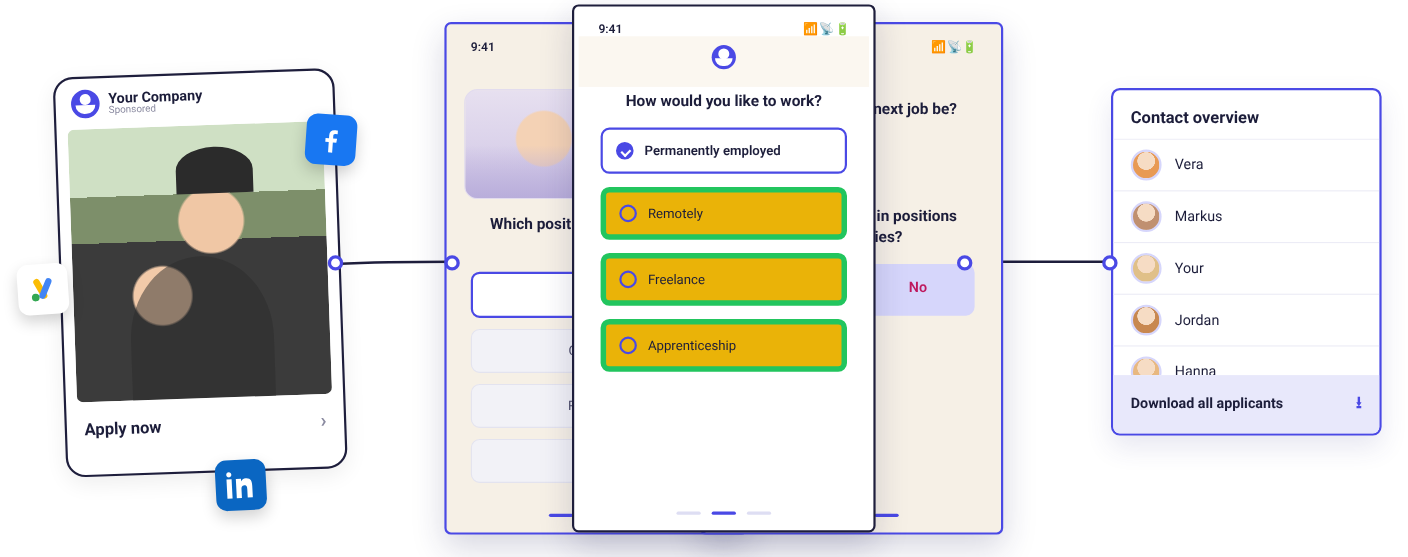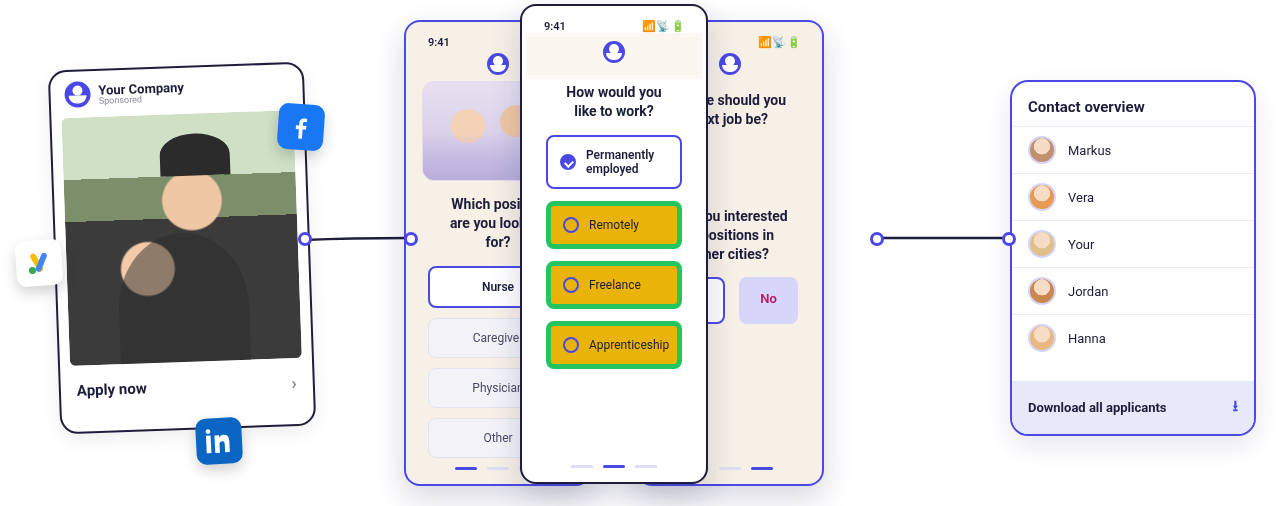--- a/index.html
+++ b/index.html
@@ -42,21 +42,21 @@
   
   .badge{position:absolute;width:46px;height:46px;border-radius:10px;display:flex;align-items:center;justify-content:center;box-shadow:0 6px 14px rgba(0,0,0,.18);}
   .badge svg{width:28px;height:28px;fill:#fff;}
   .badge.fb{left:278px;top:104px;background:#1877f2;transform:rotate(4deg);}
   .badge.li{left:196px;top:418px;background:#0a66c2;transform:rotate(-3deg);}
   .badge.ga{left:16px;top:240px;background:#fff;transform:rotate(-4deg);}
   .badge.ga svg{fill:none;}
 
   
   .phone{
-    position:absolute;width:188px;height:480px;border-radius:16px;
+    position:absolute;width:276px;height:480px;border-radius:6px;
     background:var(--cream);box-shadow:0 12px 30px rgba(35,35,90,.18);
     padding:6px 8px 10px;overflow:hidden;
   }
   .phone.center{left:520px;top:4px;border:2px solid #1e1e3c;background:#fff;z-index:5;}
   .phone.left{left:404px;top:20px;border:2px solid var(--accent);z-index:3;background:var(--cream2);height:466px;}
   .phone.right{left:636px;top:20px;border:2px solid var(--accent);z-index:3;background:var(--cream2);height:466px;}
   .status{display:flex;justify-content:space-between;align-items:center;font-size:11px;font-weight:600;padding:8px 14px 2px;}
   .status .ic{letter-spacing:-1px;}
   .app-logo{width:22px;height:22px;border-radius:50%;background:var(--accent);margin:2px auto 6px;position:relative;}
   .app-logo::before{content:"";position:absolute;left:6px;top:3px;width:10px;height:10px;border-radius:50%;background:#fff;}
@@ -79,22 +79,22 @@
   .yn{display:flex;gap:14px;padding:0 16px;}
   .yn .btn{flex:1;padding:14px 0;border-radius:8px;font-size:13px;text-align:center;}
   .yn .yes{border:2px solid var(--accent);color:var(--accent);font-weight:600;background:#fff;}
   .yn .no{background:var(--accent-light);color:#be185d;font-weight:600;}
   .pager{position:absolute;bottom:14px;left:0;right:0;display:flex;justify-content:center;gap:10px;}
   .pager span{width:22px;height:3px;border-radius:2px;background:#dedef3;}
   .pager span.on{background:var(--accent);}
 
   
   .contacts{
-    position:absolute;left:1010px;top:80px;width:246px;height:356px;
-    background:#fff;border:2px solid var(--accent);border-radius:18px;
+    position:absolute;left:1010px;top:80px;width:246px;height:316px;
+    background:#fff;border:2px solid var(--accent);border-radius:8px;
     display:flex;flex-direction:column;overflow:hidden;
     box-shadow:0 10px 24px rgba(60,60,140,.12);
   }
   .contacts h3{margin:0;padding:16px 16px 10px;font-size:15px;font-weight:700;}
   .clist{flex:1;overflow:hidden;}
   .crow{display:flex;align-items:center;gap:12px;padding:9px 16px;border-top:1px solid #ececf6;font-size:13px;}
   .avatar{width:28px;height:28px;border-radius:50%;border:2px solid var(--accent-light);flex-shrink:0;}
   .dl-bar{display:flex;align-items:center;justify-content:space-between;background:#e8e8fb;padding:14px 16px;font-size:13px;font-weight:700;}
   .dl-icon{color:var(--accent);font-weight:900;font-size:15px;}
 
@@ -219,26 +219,26 @@
     <span></span>
       <span class="on"></span>
       <span></span>
   </div>
 </div>
 
 <div class="contacts">
   <h3>Contact overview</h3>
   <div class="clist" id="clist">
       <div class="crow">
+        <div class="avatar" style="background: radial-gradient(circle at 50% 35%, rgb(246, 220, 196) 0px, rgb(246, 220, 196) 40%, rgb(232, 154, 84) 42%, rgb(232, 154, 84) 100%);"></div>
+        <span>Vera</span>
+      </div>
+      <div class="crow">
         <div class="avatar" style="background: radial-gradient(circle at 50% 35%, rgb(246, 220, 196) 0px, rgb(246, 220, 196) 40%, rgb(192, 144, 112) 42%, rgb(192, 144, 112) 100%);"></div>
         <span>Markus</span>
-      </div>
-      <div class="crow">
-        <div class="avatar" style="background: radial-gradient(circle at 50% 35%, rgb(246, 220, 196) 0px, rgb(246, 220, 196) 40%, rgb(232, 154, 84) 42%, rgb(232, 154, 84) 100%);"></div>
-        <span>Vera</span>
       </div>
       <div class="crow">
         <div class="avatar" style="background: radial-gradient(circle at 50% 35%, rgb(246, 220, 196) 0px, rgb(246, 220, 196) 40%, rgb(224, 192, 136) 42%, rgb(224, 192, 136) 100%);"></div>
         <span>Your</span>
       </div>
       <div class="crow">
         <div class="avatar" style="background: radial-gradient(circle at 50% 35%, rgb(246, 220, 196) 0px, rgb(246, 220, 196) 40%, rgb(200, 136, 80) 42%, rgb(200, 136, 80) 100%);"></div>
         <span>Jordan</span>
       </div>
       <div class="crow">

